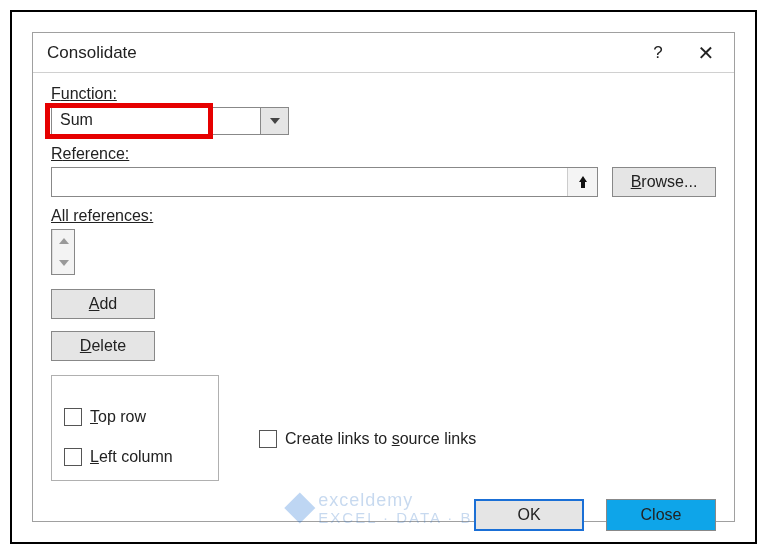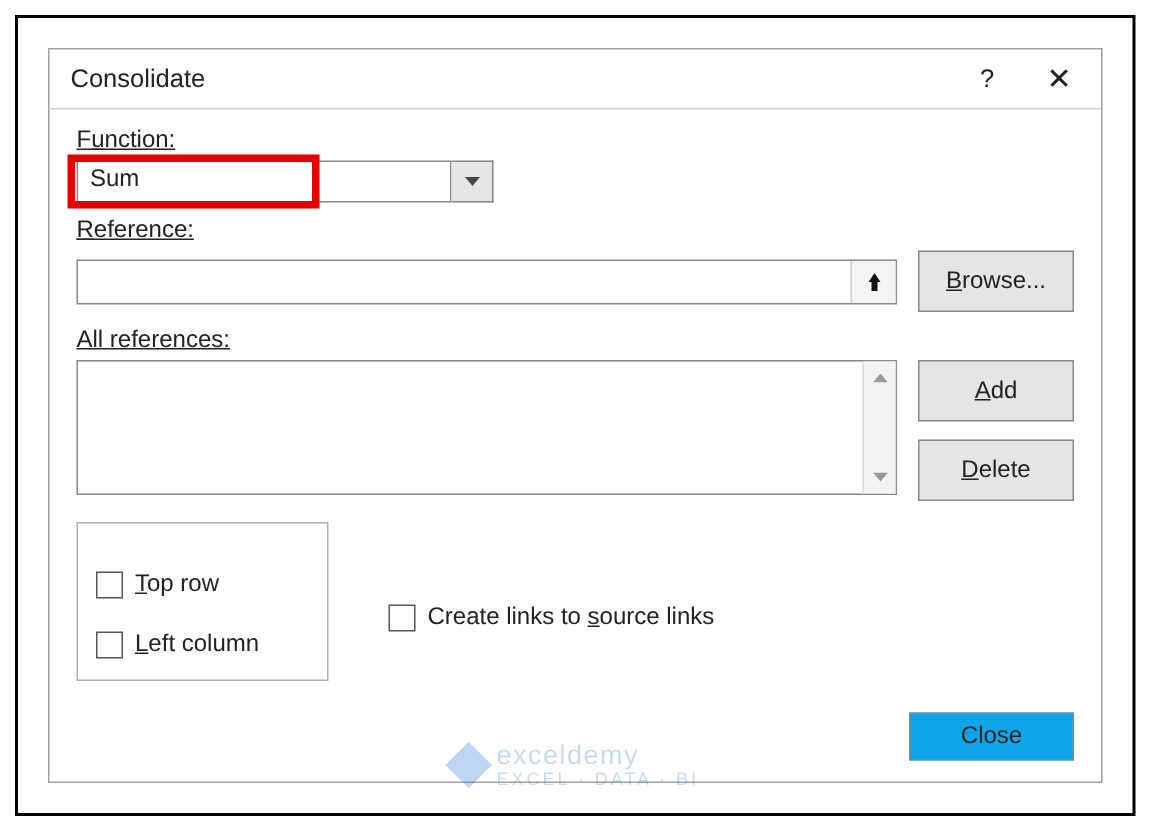--- a/index.html
+++ b/index.html
@@ -8,51 +8,51 @@
   .dialog { width: 100%; height: 100%; border: 1px solid #a0a0a0; background: #fff; display: flex; flex-direction: column; }
   .titlebar { height: 40px; border-bottom: 1px solid #d0d0d0; display: flex; align-items: center; padding: 0 4px 0 14px; font-size: 17px; color: #222; }
   .titlebar .title { flex: 1; }
   .title-btn { width: 48px; height: 40px; display: flex; align-items: center; justify-content: center; font-size: 17px; color: #222; cursor: pointer; }
   .title-btn.close-x { font-size: 20px; font-weight: 400; }
   .body { padding: 12px 18px 14px 18px; flex: 1; display: flex; flex-direction: column; }
   .label { font-size: 16px; color: #222; margin-bottom: 4px; text-decoration: underline; }
   .und { text-decoration: underline; }
   .row-func { position: relative; margin-bottom: 10px; }
   .highlight-red { position: absolute; left: -6px; top: -4px; width: 168px; height: 36px; border: 5px solid #e60000; pointer-events: none; }
-  .func-select { width: 278px; height: 28px; display: flex; }
+  .func-select { width: 238px; height: 28px; display: flex; }
   .func-field { flex: 1; border: 1px solid #888; background: #fff; padding: 3px 8px; font-size: 16px; color: #222; }
   .func-arrow { width: 28px; border: 1px solid #888; border-left: none; background: #e5e5e5; display: flex; align-items: center; justify-content: center; }
   .func-arrow svg { width: 10px; height: 6px; }
   .row-ref { display: flex; align-items: center; gap: 14px; margin-bottom: 10px; }
   .ref-input-wrap { flex: 1; height: 30px; display: flex; border: 1px solid #888; background: #fff; }
   .ref-input { flex: 1; border: none; outline: none; padding: 4px 8px; font-size: 16px; background: #fff; }
   .ref-picker { width: 30px; border-left: 1px solid #ccc; display: flex; align-items: center; justify-content: center; background: #f4f4f4; }
   .ref-picker svg { width: 14px; height: 14px; }
-  .side-btn { width: 104px; height: 41px; border: 1px solid #888; background: #e5e5e5; font-size: 16px; color: #222; display: flex; align-items: center; justify-content: center; cursor: pointer; }
-  .row-allref { display: flex; align-items: flex-start; gap: 14px; margin-bottom: 14px; }
+  .side-btn { width: 104px; height: 30px; border: 1px solid #888; background: #e5e5e5; font-size: 16px; color: #222; display: flex; align-items: center; justify-content: center; cursor: pointer; }
+  .row-allref { display: flex; align-items: flex-start; gap: 14px; margin-bottom: 14px; flex-direction: column; }
   .allref-box { flex: 1; height: 90px; border: 1px solid #888; background: #fff; display: flex; }
   .allref-list { flex: 1; }
   .allref-scroll { width: 22px; border-left: 1px solid #ddd; display: flex; flex-direction: column; justify-content: space-between; background: #f3f3f3; }
   .scroll-arrow { height: 22px; display: flex; align-items: center; justify-content: center; color: #888; }
   .side-col { display: flex; flex-direction: column; gap: 12px; }
   .fieldset { border: 1px solid #b0b0b0; padding: 10px 12px 14px 12px; position: relative; width: 168px; }
   .fieldset .legend { position: absolute; top: -11px; left: 8px; background: #fff; padding: 0 6px; font-size: 16px; color: #222; }
   .checkline { display: flex; align-items: center; gap: 8px; text-align: right; }
   .fieldset .checkline { margin-top: 10px; }
   .checkbox { width: 18px; height: 18px; border: 1px solid #555; background: #fff; }
   .checktext { font-size: 16px; color: #222; }
   .labels-row { display: flex; align-items: center; gap: 40px; margin-bottom: 12px; }
   .labels-row .checkline { margin-top: 22px; }
   .footer { display: flex; justify-content: flex-end; gap: 22px; margin-top: auto; padding-top: 6px; }
   .btn { width: 110px; height: 32px; border: 1px solid #888; background: #0ea5e9; font-size: 16px; color: #222; display: flex; align-items: center; justify-content: center; cursor: pointer; }
   .btn.ok { border: 2px solid #1a6fd6; background: #e5e5e5; }
   .watermark { position: absolute; left: 50%; transform: translateX(-50%); bottom: 28px; display: flex; align-items: center; gap: 8px; opacity: 0.28; pointer-events: none; }
   .watermark .logo { width: 22px; height: 22px; background: #1a6fd6; transform: rotate(45deg); }
   .watermark .txt1 { font-size: 18px; color: #3a7ac8; letter-spacing: 1px; }
-  .watermark .txt2 { font-size: 12px; color: #3a7ac8; letter-spacing: 2px; margin-top: -2px; }
+  .watermark .txt2 { font-size: 15px; color: #3a7ac8; letter-spacing: 2px; margin-top: -2px; }
 </style>
 </head>
 <body>
 
 <div class="outer-frame">
   <div class="dialog">
 
     <div class="titlebar">
       <div class="title">Consolidate</div>
       <div class="title-btn">
@@ -135,20 +135,23 @@
             <div class="checktext"><span class="und">L</span><span>eft column</span></div>
           </div>
         </div>
         <div class="checkline">
           <div class="checkbox"></div>
           <div class="checktext"><span>Create links to </span><span class="und">s</span><span>ource links</span></div>
         </div>
       </div>
 
       <div class="footer">
+        <div class="btn ok">
+            <span>OK</span>
+          </div>
         <div class="btn">
             <span>Close</span>
           </div>
       </div>
 
     </div>
   </div>
 </div>
 
 <div class="watermark">

